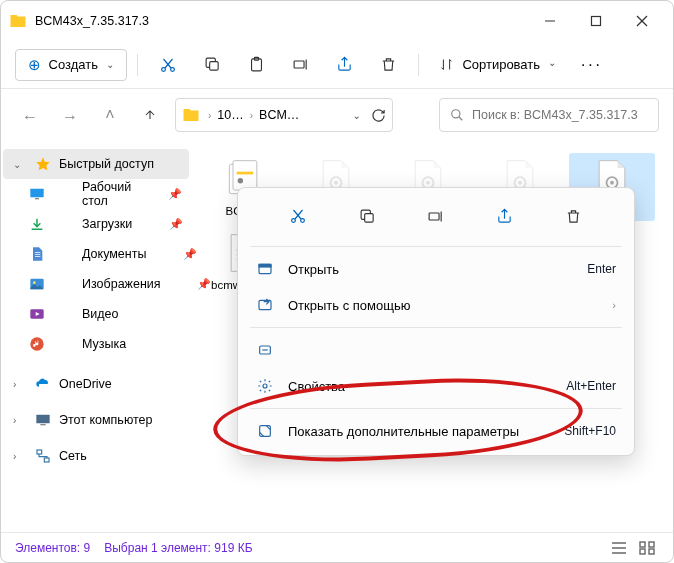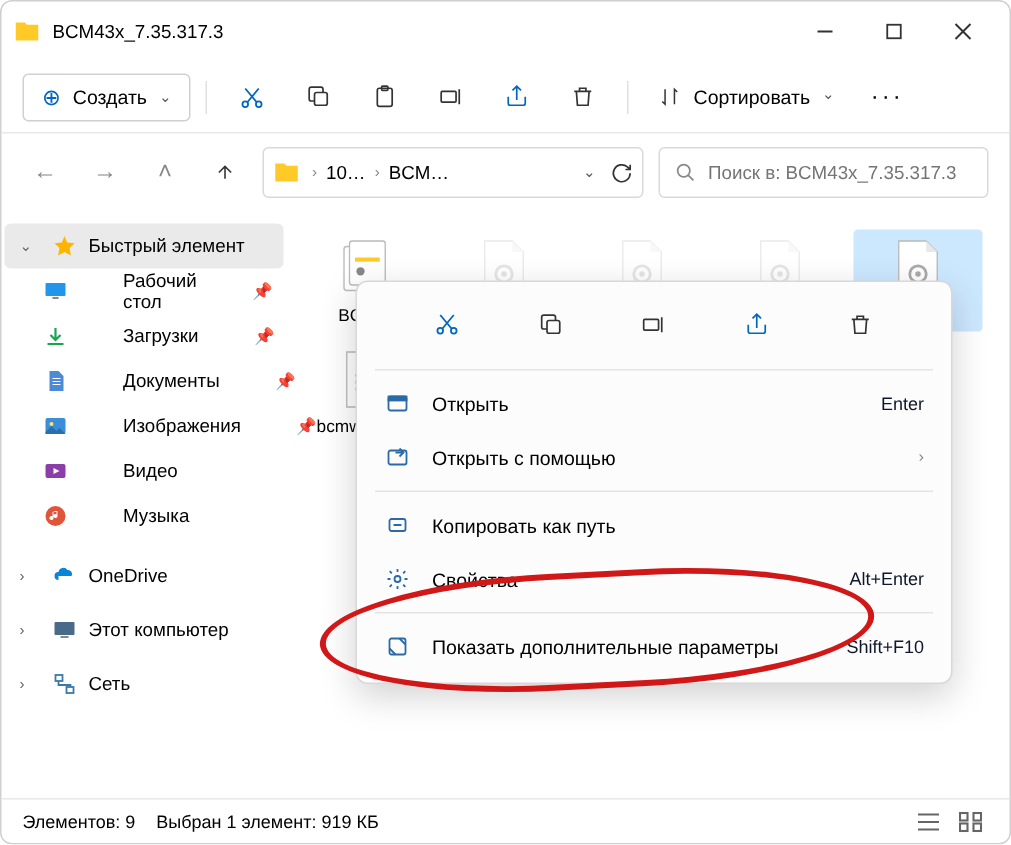--- a/index.html
+++ b/index.html
@@ -26,21 +26,21 @@
 .more { font-size: 16px; letter-spacing: 2px; padding: 0 10px; }
 
 
 .addr-row { height: 52px; display: flex; align-items: center; padding: 0 14px; gap: 10px; }
 .nav-btn { width: 30px; height: 30px; display: flex; align-items: center; justify-content: center; color: #888; font-size: 16px; }
 .nav-btn.enabled { color: #333; }
 .addr-box { flex: 1; height: 34px; border: 1px solid #d9d9d9; border-radius: 4px; display: flex; align-items: center; padding: 0 6px; gap: 6px; font-size: 12.5px; }
 .crumb { display: flex; align-items: center; gap: 4px; }
 .crumb .fsep { color: #888; font-size: 10px; margin: 0 2px; }
 .addr-actions { display: flex; align-items: center; gap: 10px; margin-left: auto; color: #555; }
-.search-box { width: 220px; height: 34px; border: 1px solid #d9d9d9; border-radius: 4px; display: flex; align-items: center; padding: 0 10px; gap: 8px; color: #888; font-size: 12.5px; }
+.search-box { width: 220px; height: 34px; border: 1px solid #d9d9d9; border-radius: 4px; display: flex; align-items: center; padding: 0 10px; gap: 8px; color: #888; font-size: 12.5px; margin-left: 36px; }
 .search-box input { border: none; outline: none; flex: 1; font-size: 12.5px; background: transparent; }
 
 
 .main { flex: 1; display: flex; overflow: hidden; position: relative; }
 
 .sidebar { width: 190px; padding: 8px 2px; font-size: 12.5px; position: relative; z-index: 1; }
 .sb-item { display: flex; align-items: center; height: 30px; padding: 0 10px; gap: 8px; border-radius: 4px; }
 .sb-item.selected { background: #eaeaea; }
 .sb-item .icon { width: 16px; height: 16px; display: flex; align-items: center; justify-content: center; }
 .sb-item .pin { margin-left: auto; color: #888; font-size: 11px; }
@@ -48,21 +48,21 @@
 .sb-chev { width: 14px; font-size: 10px; color: #666; }
 
 .content { flex: 1; padding: 12px 10px; position: relative; }
 .file-grid { display: flex; flex-wrap: wrap; gap: 6px; align-content: flex-start; }
 .file { width: 86px; display: flex; flex-direction: column; align-items: center; font-size: 11.5px; text-align: center; padding: 4px; border-radius: 3px; }
 .file.selected { background: #cce8ff; }
 .file-icon { width: 44px; height: 44px; margin-bottom: 4px; display: flex; align-items: center; justify-content: center; }
 .file-label { max-width: 82px; overflow: hidden; text-overflow: ellipsis; white-space: nowrap; }
 
 
-.statusbar { height: 30px; border-top: 1px solid #e8e8e8; display: flex; align-items: center; padding: 0 14px; font-size: 12px; color: #000000; gap: 14px; }
+.statusbar { height: 30px; border-top: 1px solid #e8e8e8; display: flex; align-items: center; padding: 0 14px; font-size: 12px; color: #6d28d9; gap: 14px; }
 .statusbar .right { margin-left: auto; display: flex; gap: 4px; }
 .view-btn { width: 24px; height: 20px; display: flex; align-items: center; justify-content: center; color: #666; }
 
 
 .ctx-menu { position: absolute; left: 236px; top: 186px; width: 398px; background: #fcfcfc; border: 1px solid #d8d8d8; border-radius: 8px; box-shadow: 0 8px 24px rgba(0,0,0,0.18); padding: 6px; font-size: 13px; z-index: 10; }
 .ctx-iconrow { display: flex; justify-content: space-around; padding: 6px 20px 10px; }
 .ctx-iconbtn { width: 32px; height: 32px; display: flex; align-items: center; justify-content: center; color: #333; border-radius: 4px; }
 .ctx-sep { height: 1px; background: #e4e4e4; margin: 4px 6px; }
 .ctx-item { display: flex; align-items: center; height: 36px; padding: 0 12px; gap: 14px; border-radius: 4px; }
 .ctx-item .icon { width: 18px; height: 18px; display: flex; align-items: center; justify-content: center; color: #2b4a6f; }
@@ -206,21 +206,21 @@
 
   <div class="main">
     <div class="sidebar">
       <div class="sb-item selected">
         <span class="sb-chev">⌄</span>
         <span class="icon">
             <svg width="16" height="16" viewBox="0 0 24 24">
               <path fill="#ffb400" d="M12 2l2.6 6.6L22 9.3l-5 4.8 1.4 7.3L12 18l-6.4 3.4L7 14.1 2 9.3l7.4-.7z"></path>
             </svg>
           </span>
-        <span>Быстрый элемент</span>
+        <span>Быстрый доступ</span>
       </div>
       <div class="sb-item sb-sub">
         <span class="icon">
             <svg width="16" height="16" viewBox="0 0 24 24">
               <rect x="2" y="4" width="20" height="13" rx="1" fill="#2296e8"></rect>
               <rect x="9" y="18" width="6" height="2" fill="#888"></rect>
             </svg>
           </span>
         <span>Рабочий стол</span>
         <span class="pin">📌</span>
@@ -454,21 +454,20 @@
       <span class="arrow">›</span>
     </div>
     <div class="ctx-sep"></div>
     <div class="ctx-item">
       <span class="icon">
           <svg width="16" height="16" viewBox="0 0 24 24" fill="none" stroke="#2b6aa8" stroke-width="1.8">
             <rect x="4" y="6" width="16" height="12" rx="2"></rect>
             <path d="M8 12h8"></path>
           </svg>
         </span>
-      <span class="label">Копировать как путь</span>
     </div>
     <div class="ctx-item">
       <span class="icon">
           <svg width="16" height="16" viewBox="0 0 24 24" fill="none" stroke="#2b6aa8" stroke-width="1.8">
             <circle cx="12" cy="12" r="3"></circle>
             <path d="M12 2v3M12 19v3M4.2 4.2l2.1 2.1M17.7 17.7l2.1 2.1M2 12h3M19 12h3M4.2 19.8l2.1-2.1M17.7 6.3l2.1-2.1"></path>
           </svg>
         </span>
       <span class="label">Свойства</span>
       <span class="shortcut">Alt+Enter</span>

